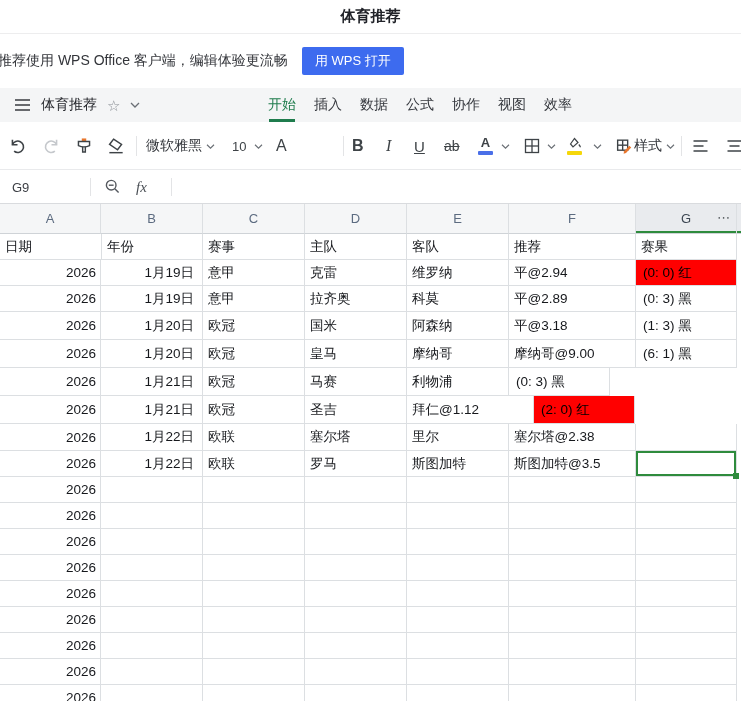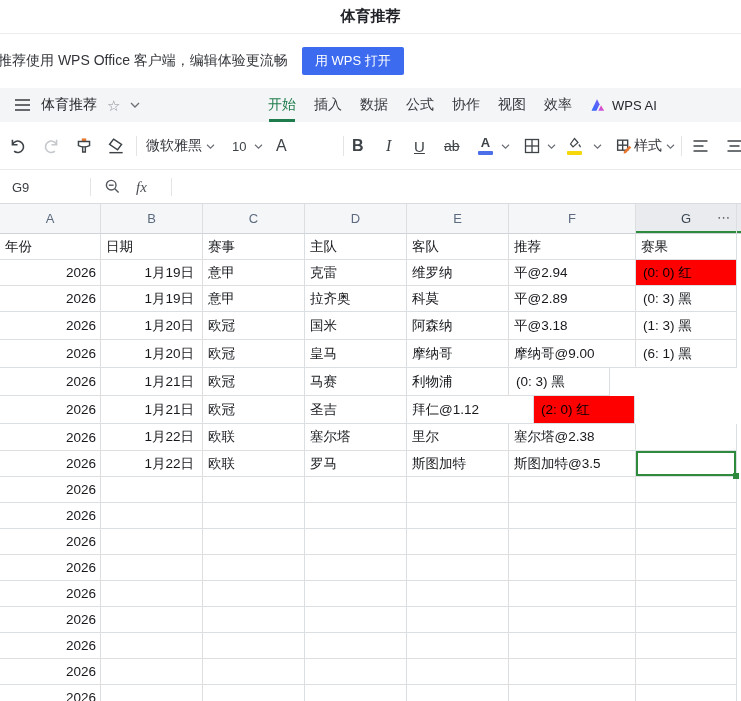--- a/index.html
+++ b/index.html
@@ -104,37 +104,20 @@
       </span>
     </div>
     <div id="tabs">
         <span class="tab active">开始</span>
         <span class="tab">插入</span>
         <span class="tab">数据</span>
         <span class="tab">公式</span>
         <span class="tab">协作</span>
         <span class="tab">视图</span>
         <span class="tab">效率</span>
-        <span class="tab wpsai">
-          <svg width="16" height="16" viewBox="0 0 16 16">
-            <defs>
-              <linearGradient id="g1" x1="0" y1="1" x2="1" y2="0">
-                <stop offset="0" stop-color="#2B6CFF"></stop>
-                <stop offset="1" stop-color="#7B5BF5"></stop>
-              </linearGradient>
-              <linearGradient id="g2" x1="0" y1="1" x2="1" y2="0">
-                <stop offset="0" stop-color="#B44DF0"></stop>
-                <stop offset="1" stop-color="#F55CA8"></stop>
-              </linearGradient>
-            </defs>
-            <path d="M1.5 13.8 L7 2.2 L9.6 7.2 L6.5 13.8 Z" fill="url(#g1)"></path>
-            <path d="M8.3 13.8 L11 8.3 L14.2 13.8 Z" fill="url(#g2)"></path>
-          </svg>
-          <span>WPS AI</span>
-        </span>
       </div>
   </div>
 
   <div id="toolbar" class="abs">
     <span class="ti" style="left:8px">
       <svg width="19" height="19" viewBox="0 0 18 18">
           <g fill="none" stroke="#3e4347" stroke-width="1.5">
             <path d="M4.2 7.4 A 5.4 5.4 0 1 1 5.8 13.4"></path>
             <path d="M4.2 2.6 V7.4 H9"></path>
           </g>
@@ -287,22 +270,22 @@
         <div class="cell " style="width: 101px; height: 30px;">A</div>
         <div class="cell " style="width: 102px; height: 30px;">B</div>
         <div class="cell " style="width: 102px; height: 30px;">C</div>
         <div class="cell " style="width: 102px; height: 30px;">D</div>
         <div class="cell " style="width: 102px; height: 30px;">E</div>
         <div class="cell " style="width: 127px; height: 30px;">F</div>
         <div class="cell sel-col" style="width: 101px; height: 30px;">G<span class="more">⋯</span></div>
         <div class="cell spacer" style="width: 4px; height: 30px;"></div>
       </div>
       <div class="row">
+        <div class="cell tl" style="width: 102px; height: 26px;">日期</div>
         <div class="cell tl" style="width: 101px; height: 26px;">年份</div>
-        <div class="cell tl" style="width: 102px; height: 26px;">日期</div>
         <div class="cell tl" style="width: 102px; height: 26px;">赛事</div>
         <div class="cell tl" style="width: 102px; height: 26px;">主队</div>
         <div class="cell tl" style="width: 102px; height: 26px;">客队</div>
         <div class="cell tl" style="width: 127px; height: 26px;">推荐</div>
         <div class="cell tl" style="width: 101px; height: 26px;">赛果</div>
         <div class="cell spacer" style="width: 4px; height: 26px;"></div>
       </div>
       <div class="row">
         <div class="cell tr" style="width: 101px; height: 26px;">2026</div>
         <div class="cell tr pr8" style="width: 102px; height: 26px;">1月19日</div>

